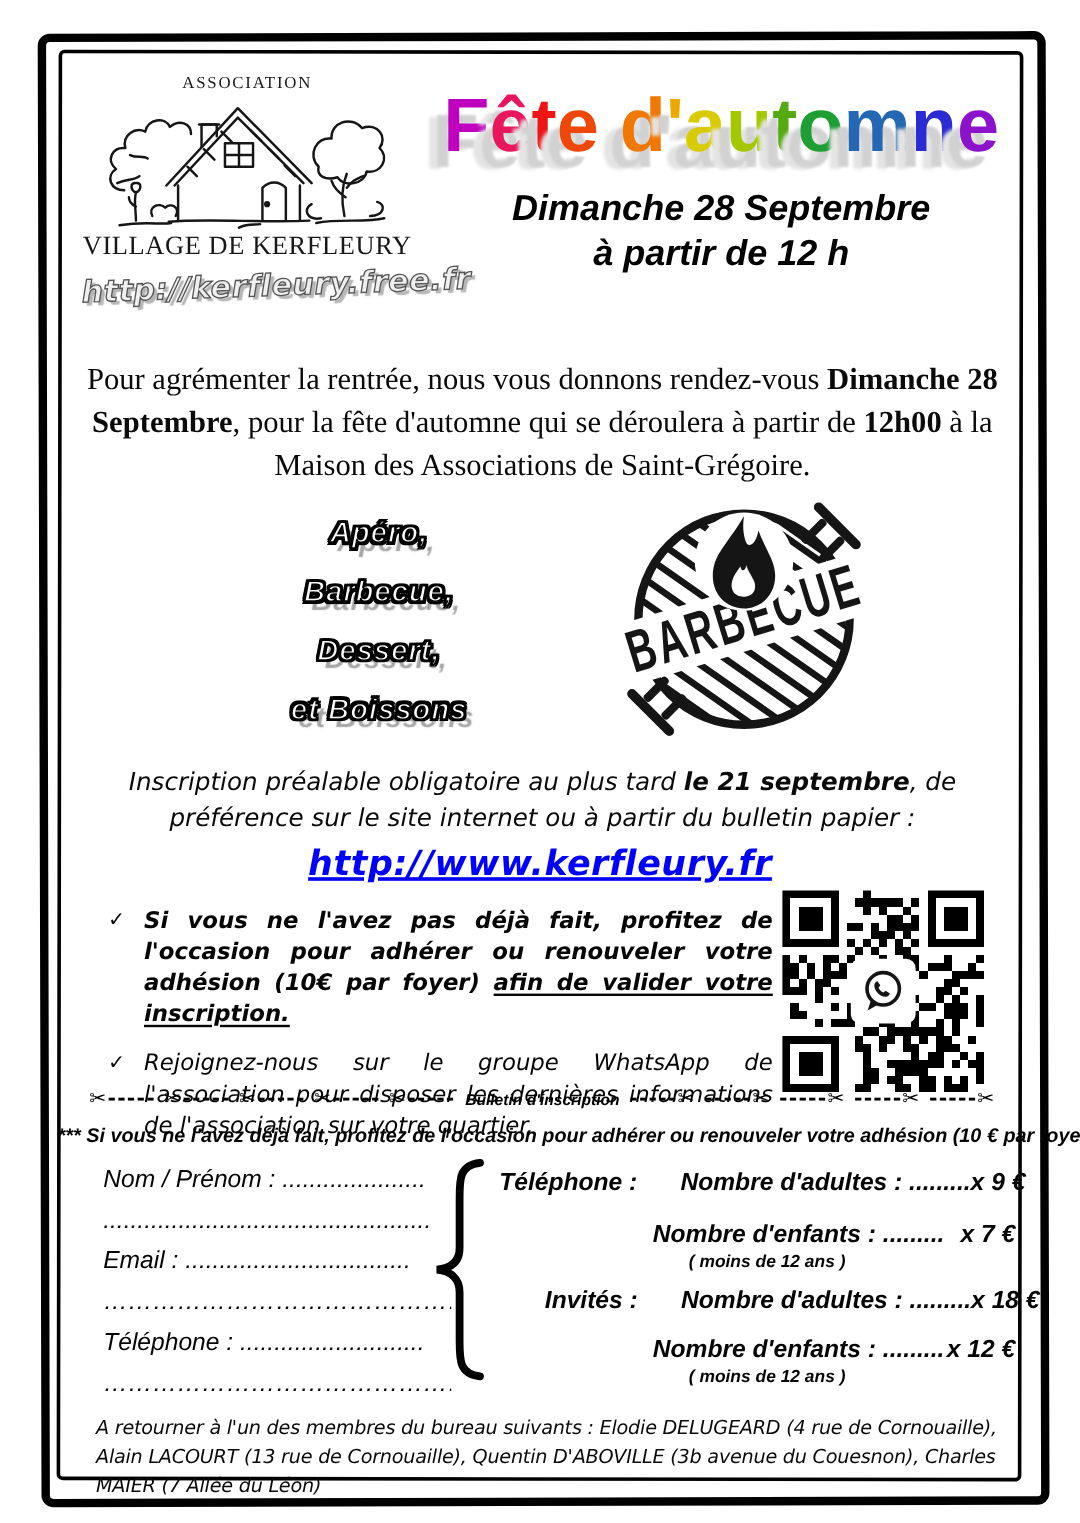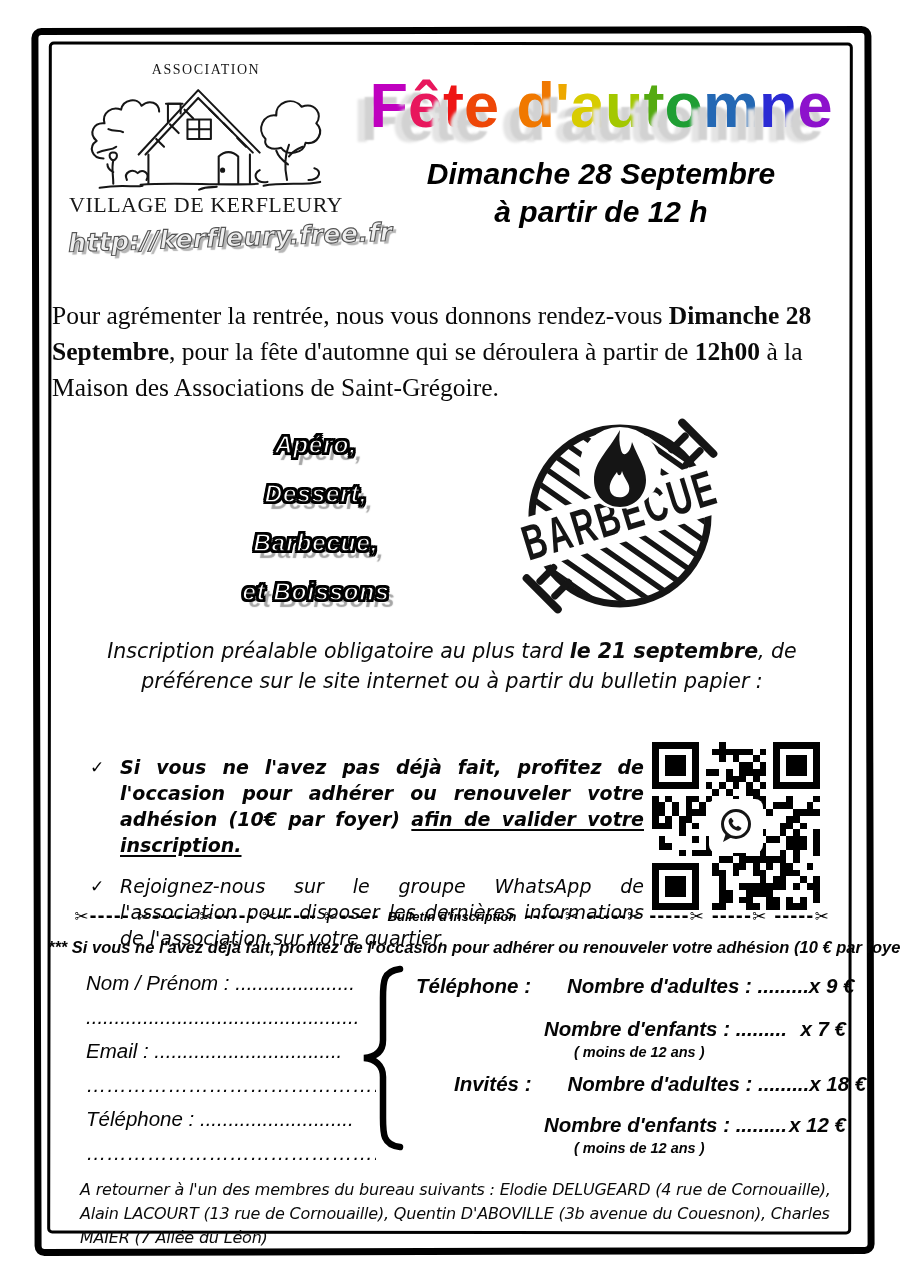--- a/index.html
+++ b/index.html
@@ -22,21 +22,21 @@
             text-shadow:3px 3px 1px #b5b5b5;letter-spacing:.5px;}
 
   
   .title-block{position:absolute;left:340px;top:74px;width:522px;text-align:center;}
   .page-title{margin:0;font-size:63px;font-weight:bold;letter-spacing:0;line-height:1.0;white-space:nowrap;}
   .t-letter{text-shadow:-9px 13px 2px #d2d2d2,-16px 15px 3px #e4e4e4;}
   .date-line{font-style:italic;font-weight:bold;font-size:30px;line-height:38px;color:#000;}
   .date-1{margin-top:18px;}
 
   
-  .intro{position:absolute;left:52px;top:298px;width:800px;
+  .intro{position:absolute;left:52px;top:298px;width:800px;text-align:center;
          font-family:"Liberation Serif",serif;font-size:25.5px;line-height:36px;color:#0a0a0a;}
   .b{font-weight:bold;}
   .u{text-decoration:underline;text-decoration-thickness:2px;text-underline-offset:3px;}
 
   
   .menu{position:absolute;left:148px;top:410px;width:336px;text-align:center;}
   .menu-line{font-style:italic;font-weight:bold;font-size:24px;letter-spacing:1px;margin-bottom:15px;
              color:#fff;-webkit-text-stroke:1.3px #000;
              text-shadow:-2px -2px 0 #000,2px -2px 0 #000,-2px 2px 0 #000,2px 2px 0 #000,
                          -2px 0 0 #000,2px 0 0 #000,0 -2px 0 #000,0 2px 0 #000,
@@ -145,22 +145,22 @@
   <div class="title-block">
     <h1 class="page-title"><span class="t-letter" style="color: rgb(191, 0, 191);">F</span><span class="t-letter" style="color: rgb(232, 23, 93);">ê</span><span class="t-letter" style="color: rgb(238, 21, 21);">t</span><span class="t-letter" style="color: rgb(238, 71, 8);">e</span><span class="t-letter">&nbsp;</span><span class="t-letter" style="color: rgb(240, 120, 0);">d</span><span class="t-letter" style="color: rgb(237, 168, 0);">'</span><span class="t-letter" style="color: rgb(216, 204, 0);">a</span><span class="t-letter" style="color: rgb(163, 200, 0);">u</span><span class="t-letter" style="color: rgb(85, 170, 17);">t</span><span class="t-letter" style="color: rgb(31, 158, 51);">o</span><span class="t-letter" style="color: rgb(36, 104, 180);">m</span><span class="t-letter" style="color: rgb(43, 43, 212);">n</span><span class="t-letter" style="color: rgb(141, 18, 204);">e</span></h1>
     <div class="date-line date-1">Dimanche 28 Septembre</div>
     <div class="date-line">à partir de 12 h</div>
   </div>
 
   <div class="intro"><span>Pour agrémenter la rentrée, nous vous donnons rendez-vous </span><span class="b">Dimanche 28 Septembre</span><span>, pour la fête d'automne qui se déroulera à partir de </span><span class="b">12h00</span><span> à la Maison des Associations de Saint-Grégoire.</span></div>
 
   <div class="menu">
       <div class="menu-line">Apéro,</div>
+      <div class="menu-line">Barbecue,</div>
       <div class="menu-line">Dessert,</div>
-      <div class="menu-line">Barbecue,</div>
       <div class="menu-line">et Boissons</div>
     </div>
 
   <svg class="bbq" viewBox="0 0 240 240">
     <defs>
         <clipPath id="cc">
           <circle cx="120" cy="120" r="85"></circle>
         </clipPath>
       </defs>
     <circle cx="120" cy="120" r="88" fill="none" stroke="#151515" stroke-width="7"></circle>
@@ -193,20 +193,21 @@
       <rect x="127" y="14" width="7" height="26" rx="3"></rect>
     </g>
     <g transform="rotate(225 120 120)" fill="#151515">
       <rect x="94" y="6" width="52" height="8" rx="4"></rect>
       <rect x="106" y="14" width="7" height="26" rx="3"></rect>
       <rect x="127" y="14" width="7" height="26" rx="3"></rect>
     </g>
   </svg>
 
   <div class="inscription"><span>Inscription préalable obligatoire au plus tard </span><span class="b">le 21 septembre</span><span>, de préférence sur le site internet ou à partir du bulletin papier :</span></div>
+  <div class="website">http://www.kerfleury.fr</div>
 
   <div class="bullets">
       <div class="bullet b-bold"><span class="check">✓</span><span>Si vous ne l'avez pas déjà fait, profitez de l'occasion pour adhérer ou renouveler votre adhésion (10€ par foyer) </span><span class="u">afin de valider votre inscription.</span></div>
       <div class="bullet b-norm"><span class="check">✓</span><span>Rejoignez-nous sur le groupe WhatsApp de l'association pour disposer les dernières informations de l'association sur votre quartier.</span></div>
     </div>
 
   <div class="qr">
     <svg id="qr-svg" width="168" height="168" viewBox="0 0 25 25" shape-rendering="crispEdges">
         <rect x="0" y="0" width="7" height="7" fill="#000"></rect>
         <rect x="1" y="1" width="5" height="5" fill="#fff"></rect>

